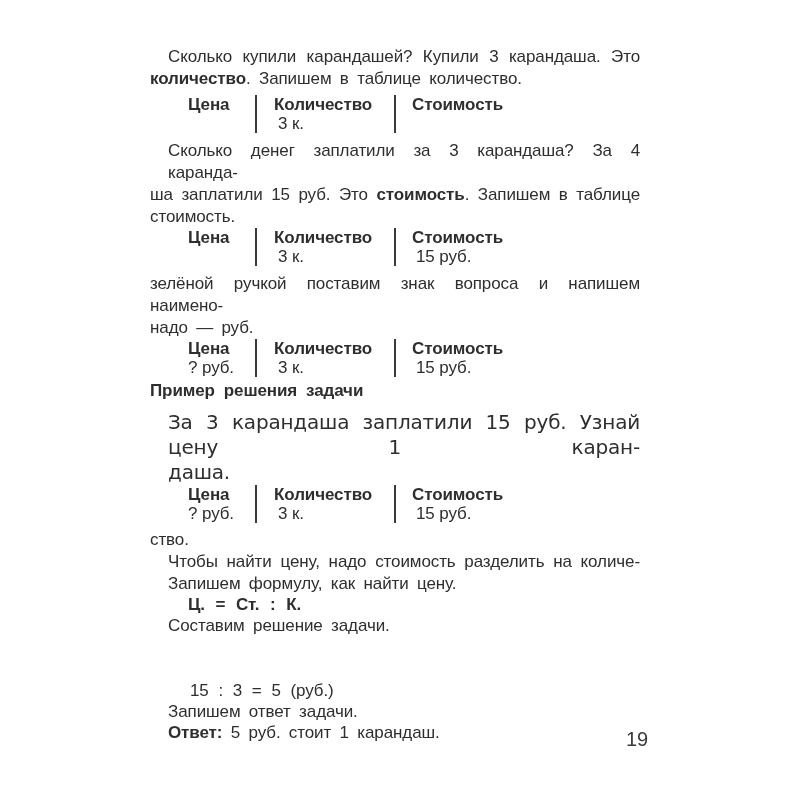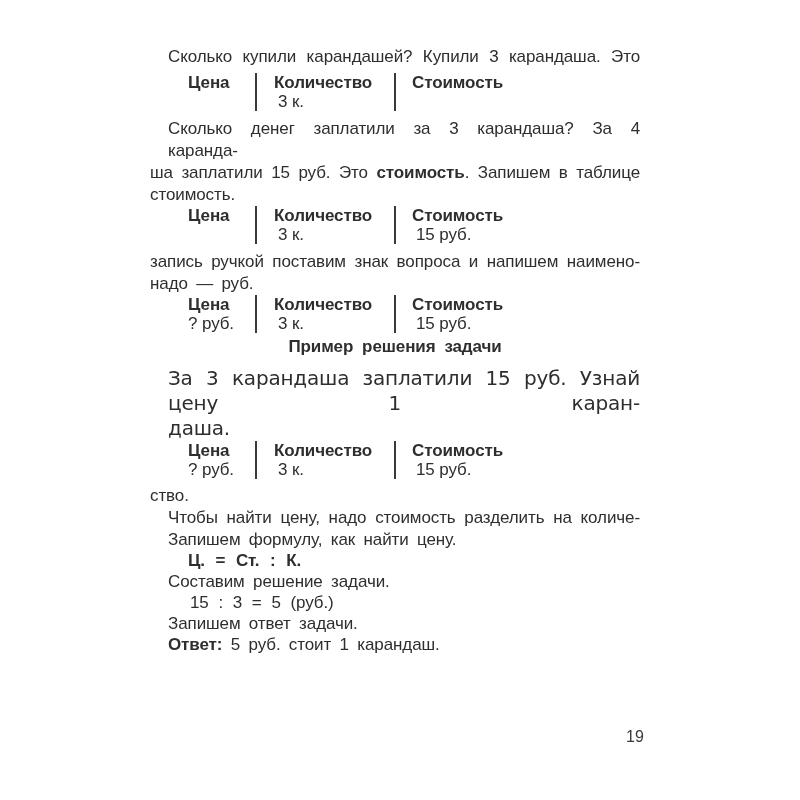--- a/index.html
+++ b/index.html
@@ -52,49 +52,49 @@
   .ktable .col { display: flex; flex-direction: column; }
   .ktable .c1 { width: 67px; }
   .ktable .c2 { width: 139px; border-left: 2px solid #3a3a3a; padding-left: 17px; box-sizing: border-box; }
   .ktable .c3 { flex: 1; border-left: 2px solid #3a3a3a; padding-left: 16px; box-sizing: border-box; }
   .ktable .th { font-weight: bold; white-space: nowrap; }
   .ktable .td { white-space: nowrap; padding-left: 4px; min-height: 19px; }
   .ktable .c1 .td { padding-left: 0; }
 
   .heading {
     font-weight: bold;
-    text-align: center;
     line-height: 22px;
     word-spacing: 0.25em;
   }
   .problem {
     font-family: "DejaVu Sans", sans-serif;
     font-size: 20px;
     letter-spacing: -0.2px;
     margin-top: 8px;
   }
   .problem .line { line-height: 25px; }
   .single { line-height: 21px; word-spacing: 0.22em; padding-left: 18px; }
   .formula { padding-left: 38px; font-weight: bold; word-spacing: 0.35em; }
-  .solution { padding-left: 40px; word-spacing: 0.3em; }
+  .solution { padding-left: 40px; word-spacing: 0.3em; margin-top: 44px; }
   .page-number {
     position: absolute;
     left: 626px; top: 728px;
-    font-size: 16px;
+    font-size: 20px;
     color: #3a3a3a;
   }
 </style>
 </head>
 <body>
 
 <div id="page">
   <div id="content">
 
     <div class="para mb5">
       <div class="line indent">Сколько купили карандашей? Купили 3 карандаша. Это</div>
+      <div class="line lastline"><b>количество</b><span>. Запишем в таблице количество.</span></div>
     </div>
 
     <div class="ktable mb7">
       <div class="col c1">
         <div class="th">Цена</div>
         <div class="td"></div>
       </div>
       <div class="col c2">
         <div class="th">Количество</div>
         <div class="td">3 к.</div>
@@ -120,21 +120,21 @@
         <div class="th">Количество</div>
         <div class="td">3 к.</div>
       </div>
       <div class="col c3">
         <div class="th">Стоимость</div>
         <div class="td">15 руб.</div>
       </div>
     </div>
 
     <div class="para mb0">
-      <div class="line">запись ручкой поставим знак вопроса и напишем наимено-</div>
+      <div class="line">зелёной ручкой поставим знак вопроса и напишем наимено-</div>
       <div class="line lastline">надо — руб.</div>
     </div>
 
     <div class="ktable mb3">
       <div class="col c1">
         <div class="th">Цена</div>
         <div class="td">? руб.</div>
       </div>
       <div class="col c2">
         <div class="th">Количество</div>

